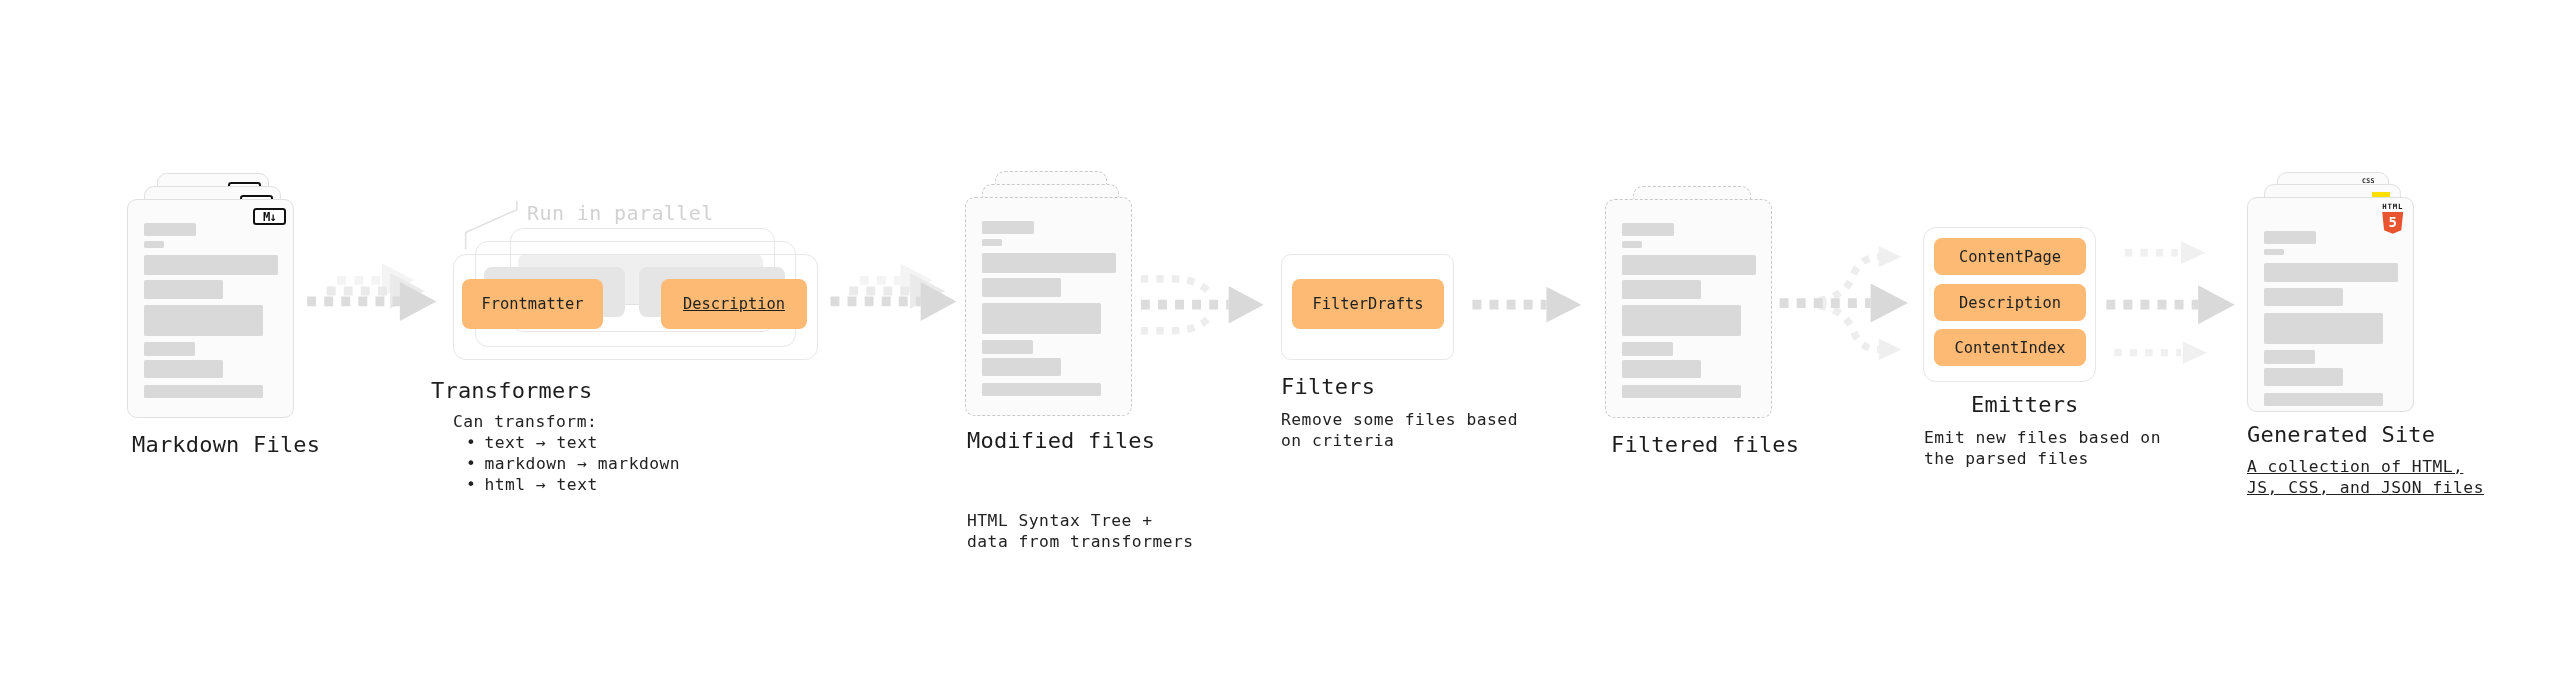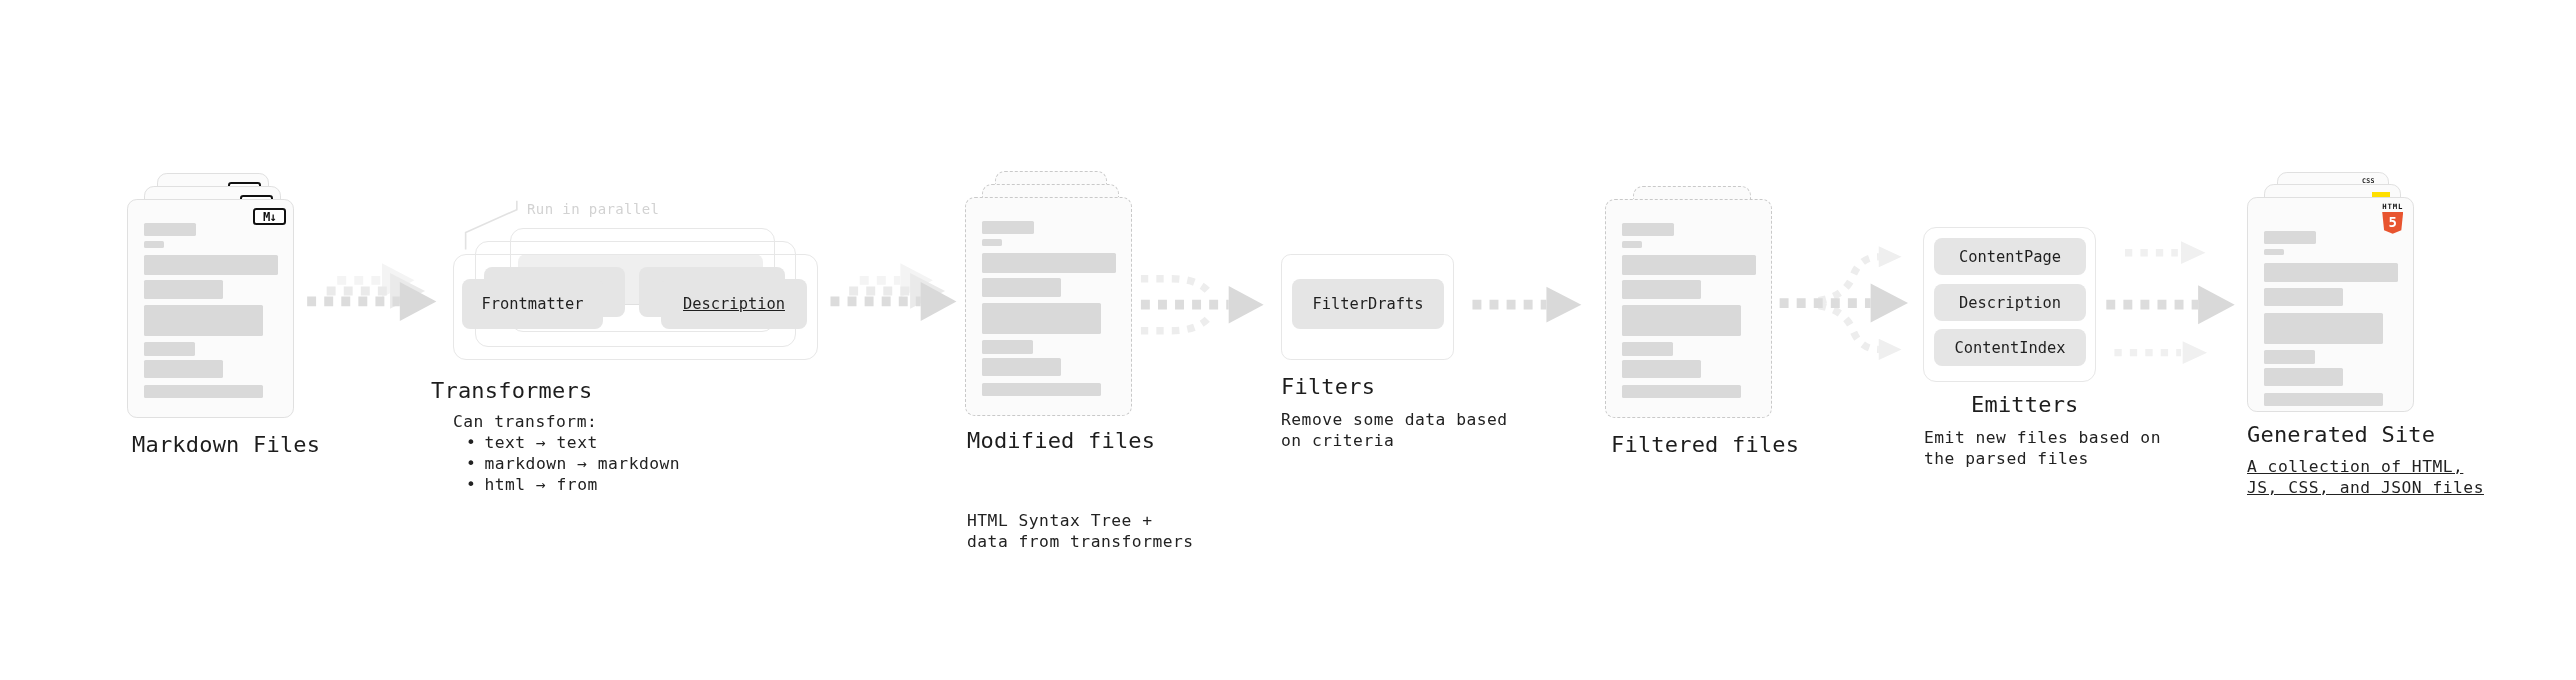--- a/index.html
+++ b/index.html
@@ -30,28 +30,28 @@
   .html5-word{font-size:7.3px;font-weight:bold;color:#111;letter-spacing:0.8px;line-height:8.1px;}
   .html5-shield{width:21px;height:22px;margin:0.8px auto 0;background:#e8542f;color:#fff;
                 font-size:14px;font-weight:bold;line-height:21px;
                 clip-path:polygon(0 0,100% 0,91% 84%,50% 100%,9% 84%);}
   .js-badge{position:absolute;top:7.3px;right:9.8px;width:18.7px;height:10.6px;background:#ffdf00;}
   .css-badge{position:absolute;top:4.9px;right:11.4px;width:16.3px;text-align:center;}
   .css-word{font-size:6.5px;font-weight:bold;color:#222;line-height:6.5px;letter-spacing:0.4px;}
   .css-bar{width:14.6px;height:3.3px;background:#2965f1;margin:0.8px auto 0;}
   
   .obox{position:absolute;border:1.6px solid #e7e7e7;border-radius:13px;box-sizing:border-box;background:transparent;}
-  .pill{position:absolute;background:#e5e5e5;border-radius:8.1px;display:flex;align-items:center;
+  .pill{position:absolute;background:#fdba74;border-radius:8.1px;display:flex;align-items:center;
         justify-content:center;font-size:15.4px;color:#1f1f1f;}
   .pill.g1{background:#e5e5e5;}
   .pill.g2{background:#efefef;}
   
   .title{position:absolute;font-size:22px;color:#1d1d1d;white-space:nowrap;letter-spacing:0.2px;}
   .caption{position:absolute;font-size:16.3px;line-height:21px;color:#222;white-space:nowrap;letter-spacing:0.5px;}
-  .note{position:absolute;font-size:14px;color:#d2d2d2;white-space:nowrap;letter-spacing:0.4px;}
+  .note{position:absolute;font-size:20px;color:#d2d2d2;white-space:nowrap;letter-spacing:0.4px;}
   .bullet-row{display:flex;gap:8.1px;padding-left:13px;}
   svg.overlay{position:absolute;left:0;top:0;pointer-events:none;}
 </style>
 </head>
 <body>
 
 <div id="canvas">
 
   <svg class="overlay" width="2576" height="681" viewBox="0 0 3170 838">
 
@@ -159,21 +159,21 @@
       <div class="bullet-row">
         <span>•</span>
         <span>text → text</span>
       </div>
       <div class="bullet-row">
         <span>•</span>
         <span>markdown → markdown</span>
       </div>
       <div class="bullet-row">
         <span>•</span>
-        <span>html → from</span>
+        <span>html → text</span>
       </div>
     </div>
   </div>
 
   <div>
     <div class="card dashed" style="left:995px;top:171px;width:112px;"></div>
     <div class="card dashed" style="left:982px;top:184px;width:137px;"></div>
     <div class="card dashed" style="left:965px;top:197px;">
       <div class="bars">
         <div class="b b1"></div>
@@ -191,21 +191,21 @@
       <div>HTML Syntax Tree +</div>
       <div>data from transformers</div>
     </div>
   </div>
 
   <div>
     <div class="obox" style="left:1281px;top:254px;width:173px;height:106px;border-radius:9.8px;"></div>
     <div class="pill" style="left:1292px;top:279px;width:152px;height:50px;">FilterDrafts</div>
     <div class="title" style="left:1281px;top:374px;">Filters</div>
     <div class="caption" style="left:1281px;top:409px;">
-      <div>Remove some data based</div>
+      <div>Remove some files based</div>
       <div>on criteria</div>
     </div>
   </div>
 
   <div>
     <div class="card dashed" style="left:1633px;top:186px;width:118px;"></div>
     <div class="card dashed" style="left:1605px;top:199px;">
       <div class="bars">
         <div class="b b1"></div>
           <div class="b b2"></div>

